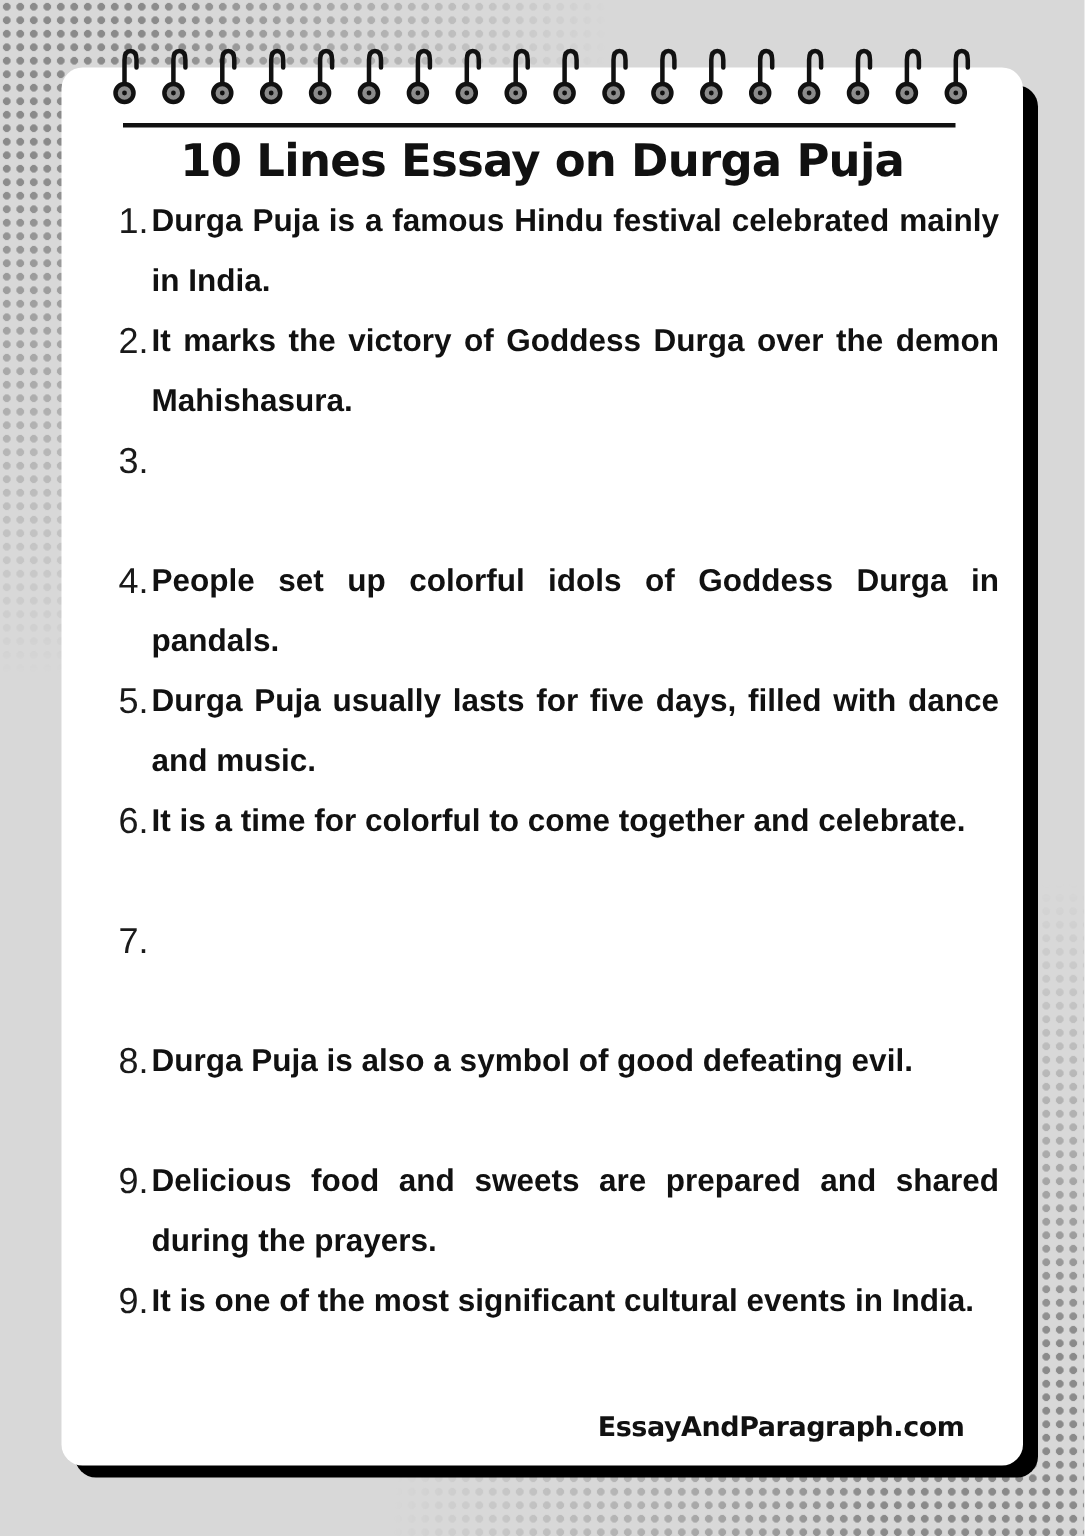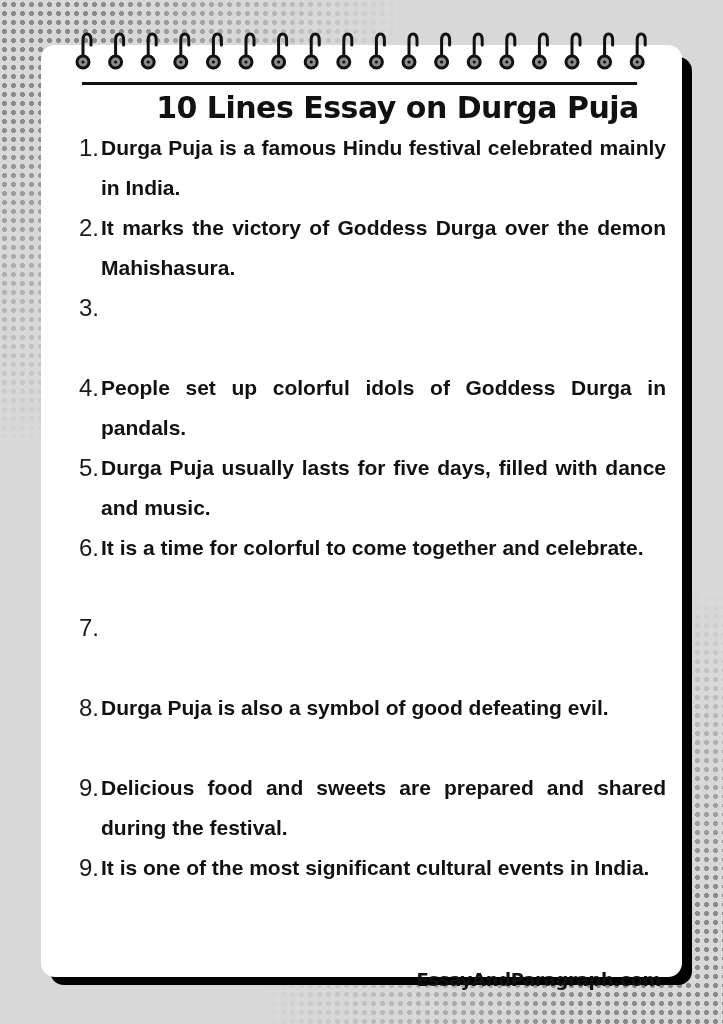--- a/index.html
+++ b/index.html
@@ -74,21 +74,20 @@
       top: 86px;
       width: 641px;
       text-align: center;
       font-family: "DejaVu Sans", sans-serif;
       font-weight: bold;
       font-size: 30px;
       letter-spacing: -0.5px;
       color: #111;
       z-index: 3;
       line-height: 44px;
-      padding-left: 36px;
     }
     .list {
       position: absolute;
       left: 0;
       top: 128px;
       width: 723px;
       z-index: 3;
     }
     .item {
       position: absolute;
@@ -115,29 +114,28 @@
       font-family: "Liberation Sans", sans-serif;
       font-weight: bold;
       font-size: 21px;
       color: #111;
       line-height: 40px;
       text-align: justify;
       text-align-last: left;
     }
     .footer {
       position: absolute;
-      right: 62px;
+      right: 80px;
       top: 941px;
       font-family: "DejaVu Sans", sans-serif;
       font-weight: bold;
       font-size: 18px;
       color: #111;
       letter-spacing: -0.3px;
       z-index: 3;
-      margin-top: 28px;
     }
   </style>
 </head>
 <body>
 
 <div class="bg-dots tl"></div>
 <div class="bg-dots br"></div>
 
 <div class="card-shadow"></div>
 <div class="card"></div>
@@ -229,21 +227,21 @@
   </div>
   <div class="item" style="top:480px">
     <span class="num">7.</span>
   </div>
   <div class="item" style="top:560px">
     <span class="num">8.</span>
     <div class="text">Durga Puja is also a symbol of good defeating evil.</div>
   </div>
   <div class="item" style="top:640px">
     <span class="num">9.</span>
-    <div class="text">Delicious food and sweets are prepared and shared during the festival.</div>
+    <div class="text">Delicious food and sweets are prepared and shared during the prayers.</div>
   </div>
   <div class="item" style="top:720px">
     <span class="num">9.</span>
     <div class="text">It is one of the most significant cultural events in India.</div>
   </div>
 </div>
 
 <div class="footer">EssayAndParagraph.com</div>
 
 </body></html>

